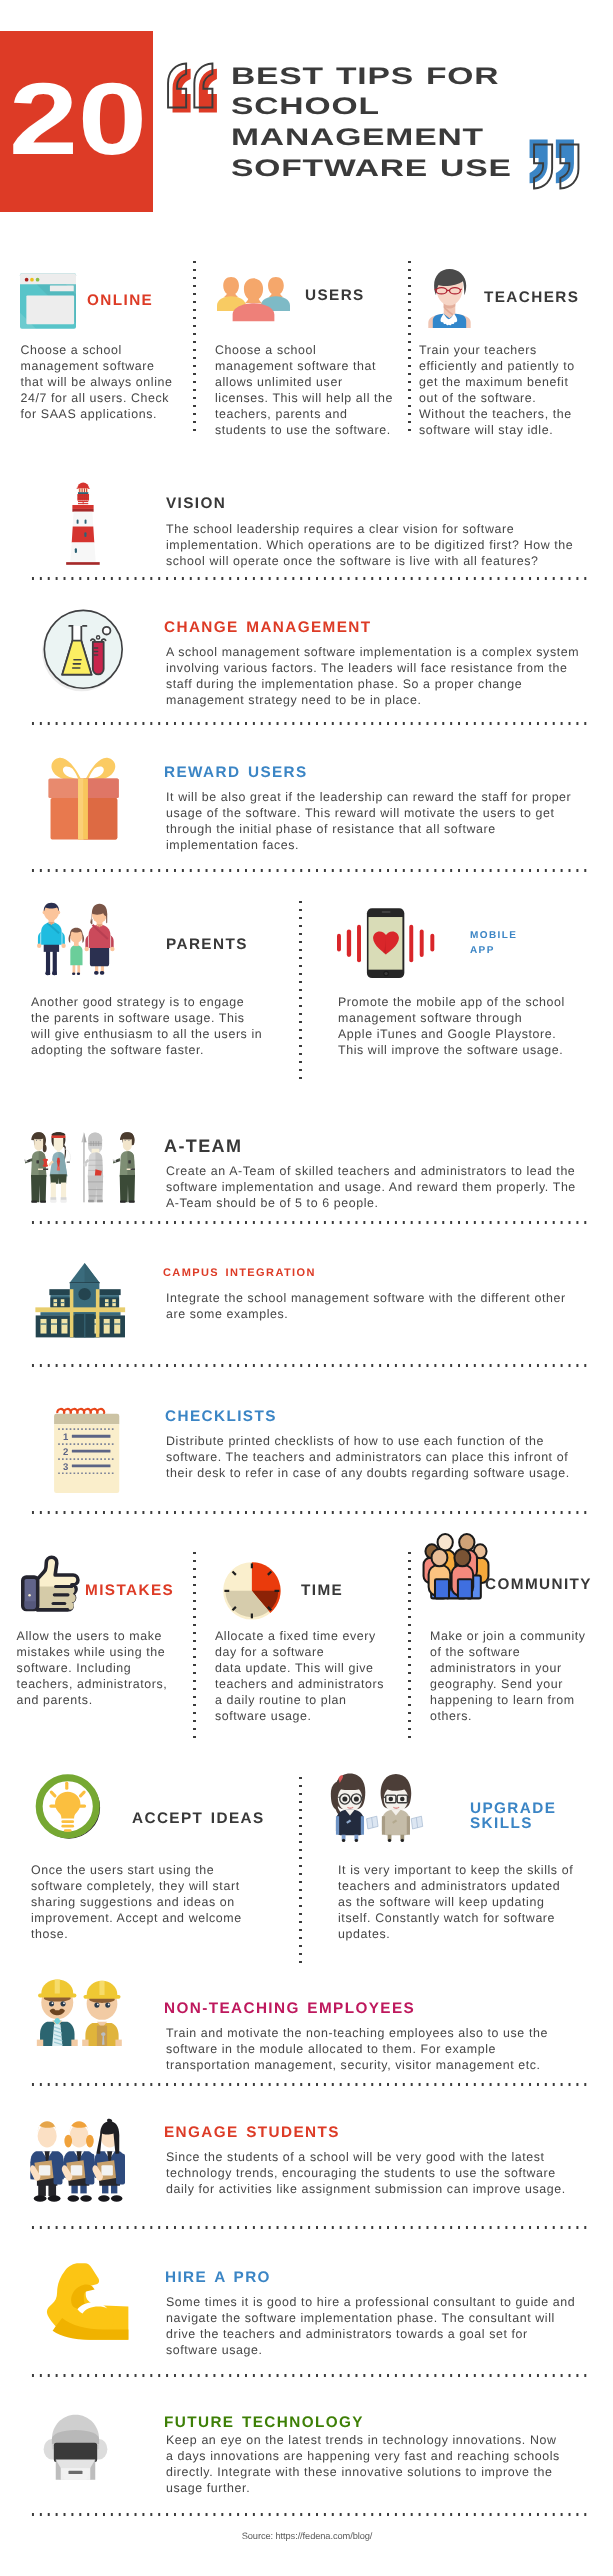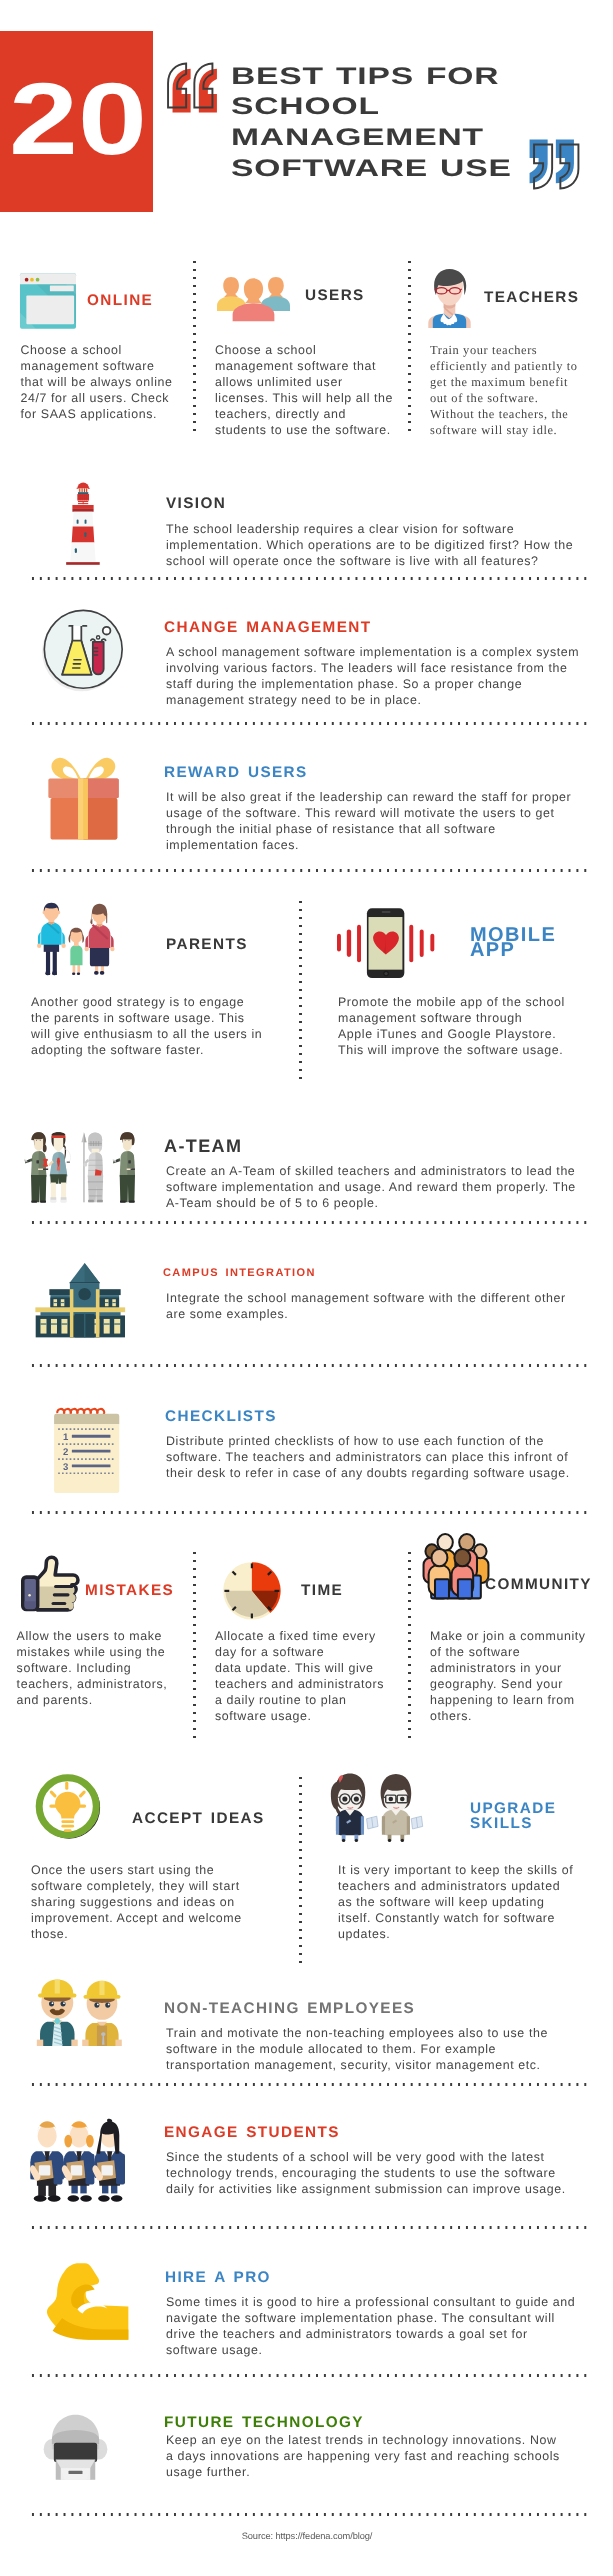--- a/index.html
+++ b/index.html
@@ -114,21 +114,21 @@
 <path d="M57 2c-9 0-15 6.6-15 16.5 0 6.9 2.9 12.6 6.8 15.6 -0.7 2.2-2.8 4.9-6.4 7.1 4.9-0.7 10-0.9 14.6-0.9 4.6 0 9.7 0.2 14.6 0.9 -3.6-2.2-5.7-4.9-6.4-7.1 3.9-3 6.8-8.7 6.8-15.6C72 8.6 66 2 57 2z" fill="#F5A76B"></path>
 <path d="M57 41c-14.6 0-32.6 6-32.6 17.5V69h65.2V58.5C89.6 47 71.6 41 57 41z" fill="#EE8079"></path>
 </svg>
   </div>
 <div class="abs ttl" style="left:305px;top:288px;line-height:15.3px;font-size:15.3px;color:#383838;">USERS</div>
 <div class="abs bdy" style="left:215px;top:342px;width:179px;">
     <span>Choose a school</span>
     <span>management software that</span>
     <span>allows unlimited user</span>
     <span>licenses. This will help all the</span>
-    <span>teachers, directly and</span>
+    <span>teachers, parents and</span>
     <span>students to use the software.</span>
   </div>
 <div class="abs" style="left:425px;top:267px;">
     <svg width="49" height="61" viewBox="0 0 76 95">
 
 <path d="M38 73c-16 0-33 3-33 14v8h66v-8c0-11-17-14-33-14z" fill="#F0C6B4"></path>
 
 <path d="M29 52h18v23H29z" fill="#F0C6B4"></path>
 <path d="M29 52h18v9c-6 5-12 5-18 0z" fill="#E3AE9B"></path>
 
@@ -145,21 +145,21 @@
 </g>
 
 <path d="M28 62c4 6 11 12 21 17l1-2c-8-5-16-11-20-16z" fill="#D9A08D" opacity="0.75"></path>
 
 <path d="M29 73l9 7 9-7c12 1 17 4 17 11v11H12V84c0-7 5-10 17-11z" fill="#3287CB"></path>
 
 <path d="M29 73c-3 4-5 7-5 10 0 2.6 2 3.6 4 2.6 0.3 2.7 2.4 4 4.3 2.7 0.8 2.2 3 3 4.7 1.6 1.7 1.4 3.9 0.6 4.7-1.6 1.9 1.3 4-0 4.3-2.7 2 1 4 0 4-2.6 0-3-2-6-5-10-3 5.5-6.4 8.4-8 8.4s-5-2.9-8-8.4z" fill="#ffffff"></path>
 </svg>
   </div>
 <div class="abs ttl" style="left:484px;top:290px;line-height:15.3px;font-size:15.3px;color:#383838;">TEACHERS</div>
-<div class="abs bdy" style="left:430px;top:342px;width:179px;font-family:Liberation Serif, serif;">
+<div class="abs bdy" style="left:419px;top:342px;width:179px;">
     <span>Train your teachers</span>
     <span>efficiently and patiently to</span>
     <span>get the maximum benefit</span>
     <span>out of the software.</span>
     <span>Without the teachers, the</span>
     <span>software will stay idle.</span>
   </div>
 <div class="abs" style="left:66px;top:483px;">
     <svg width="34" height="82" viewBox="0 0 53 129">
 
@@ -346,21 +346,21 @@
 </g>
 <rect x="47" y="0" width="58.8" height="109.9" rx="8" fill="#262626"></rect>
 <rect x="49.5" y="13.9" width="53.3" height="82.7" fill="#D9DCB7"></rect>
 <rect x="70.2" y="5" width="14" height="2.2" rx="1.1" fill="#4A4A4A"></rect>
 <circle cx="77.1" cy="102.8" r="4.3" fill="#1A1A1A"></circle>
 <circle cx="77.1" cy="102.8" r="2.6" fill="#3A3A3A"></circle>
 <path d="M77 72.7c-2.6-2.2-20.3-13.8-20.3-25.7 0-6.4 5-10.5 10.3-10.5 4.3 0 8 2.6 10 5.6 2-3 5.7-5.6 10-5.6 5.3 0 10.3 4.1 10.3 10.5 0 11.9-17.7 23.5-20.3 25.7z" fill="#D9262A"></path>
 <path d="M77 42.1v30.6c-0.6-0.5-2.3-1.6-4.3-3.2 3.2-6 4.3-14 4.3-27.4z" fill="#C01F23" opacity="0.55"></path>
 </svg>
   </div>
-<div class="abs ttl2" style="left:470px;top:928px;width:77px;line-height:15.3px;font-size:20px;color:#3B85C5;">MOBILE APP</div>
+<div class="abs ttl2" style="left:470px;top:928px;width:77px;line-height:15.3px;font-size:10px;color:#3B85C5;">MOBILE APP</div>
 <div class="abs bdy" style="left:338px;top:994px;width:269px;">
     <span>Promote the mobile app of the school</span>
     <span>management software through</span>
     <span>Apple iTunes and Google Playstore.</span>
     <span>This will improve the software usage.</span>
   </div>
 <div class="abs" style="left:24px;top:1132px;">
     <svg width="111" height="73" viewBox="0 0 174 114">
 
 <g>
@@ -815,21 +815,21 @@
 <circle cx="101.5" cy="43" r="1.4" fill="#fff"></circle>
       <circle cx="118.5" cy="43" r="1.4" fill="#fff"></circle>
 <path d="M93 72c-7 3-11 10-11 20v16h52V92c0-10-4-17-11-20z" fill="#E0B43B"></path>
 <path d="M100 70h16l-8 10z" fill="#F2CBA4"></path>
 <path d="M100 76h16v32h-16z" fill="#C79B4E"></path>
 <rect x="77" y="98" width="10" height="10" fill="#F2CBA4"></rect>
 <rect x="129" y="98" width="10" height="10" fill="#F2CBA4"></rect>
 <path d="M107 88c2-2 5-2 6 0 1 2 0 4-2 4l1 14h-4l1-14c-2 0-3-2-2-4z" fill="#B9BEC4"></path>
 </svg>
   </div>
-<div class="abs ttl" style="left:164px;top:2001px;line-height:15.3px;font-size:15.3px;color:#737373;">NON-TEACHING EMPLOYEES</div>
+<div class="abs ttl" style="left:164px;top:2001px;line-height:15.3px;font-size:15.3px;color:#be185d;">NON-TEACHING EMPLOYEES</div>
 <div class="abs bdy" style="left:166px;top:2025px;width:435px;">
     <span>Train and motivate the non-teaching employees also to use the</span>
     <span>software in the module allocated to them. For example</span>
     <span>transportation management, security, visitor management etc.</span>
   </div>
 <div class="abs sep" style="top:2083px;"></div>
 <div class="abs" style="left:28px;top:2118px;">
     <svg width="97" height="87" viewBox="0 0 152 136">
 
 <rect x="16" y="92" width="12" height="30" fill="#26262B"></rect>
@@ -924,17 +924,18 @@
 <path d="M82 74l-8 14v18h8z" fill="#BDBDBD"></path>
 <path d="M28 88h46v18H28z" fill="#F0F0F0"></path>
 <path d="M34 106l-6-18h46l-6 18z" fill="#F2F2F2"></path>
 <rect x="40" y="92" width="22" height="5" rx="1" fill="#6B6B6B"></rect>
 </svg>
   </div>
 <div class="abs ttl" style="left:164px;top:2407px;line-height:15.3px;font-size:15.3px;color:#3D7F06;margin-top:8px;">FUTURE TECHNOLOGY</div>
 <div class="abs bdy" style="left:166px;top:2432px;width:435px;">
     <span>Keep an eye on the latest trends in technology innovations. Now</span>
     <span>a days innovations are happening very fast and reaching schools</span>
+    <span>directly. Integrate with these innovative solutions to improve the</span>
     <span>usage further.</span>
   </div>
 <div class="abs sep" style="top:2513px;"></div>
 <div class="abs src" style="left:0;top:2531px;width:614px;text-align:center;">Source: https://fedena.com/blog/</div>
 
 
 </body></html>

